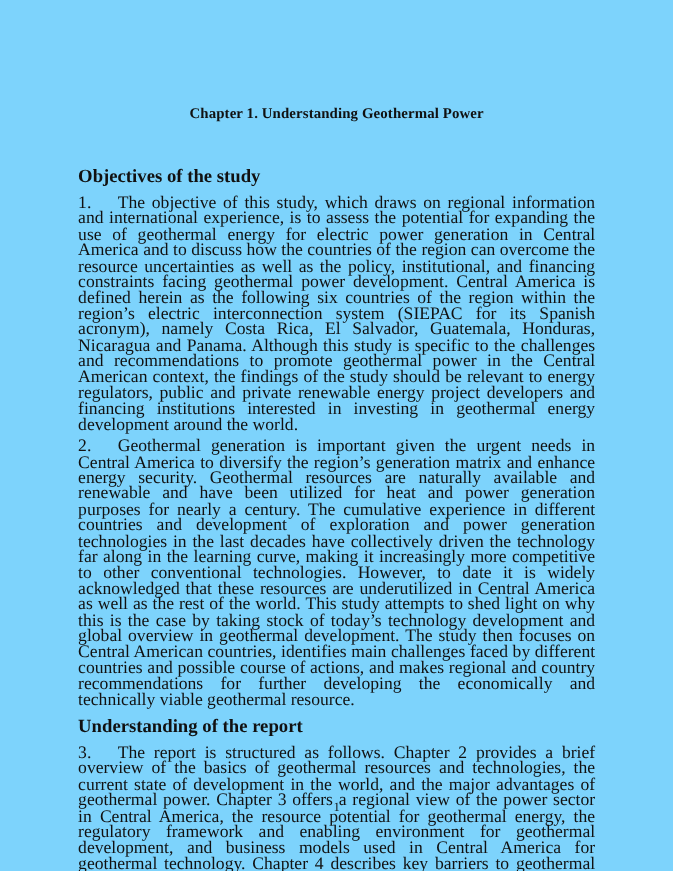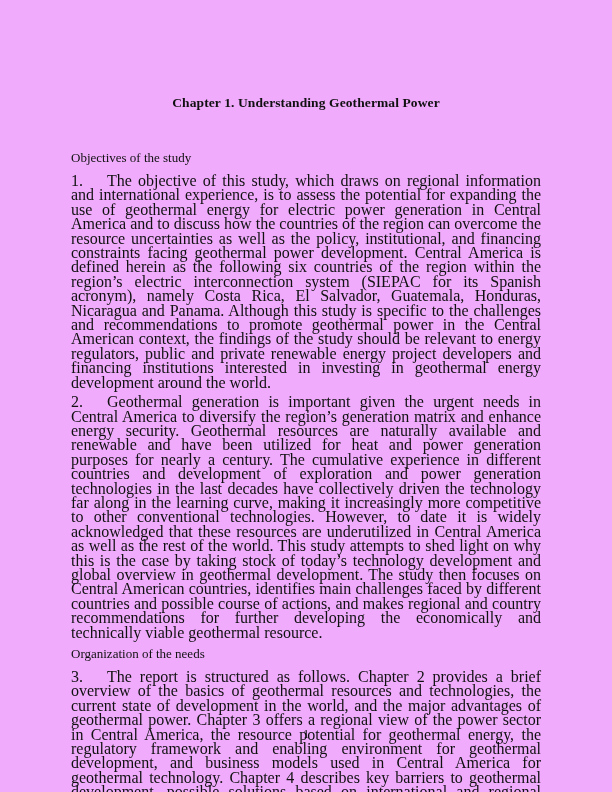--- a/index.html
+++ b/index.html
@@ -4,37 +4,37 @@
 <style>
   html, body {
     margin: 0;
     padding: 0;
     background: #ffffff;
   }
   .page {
     position: relative;
     width: 612px;
     height: 792px;
-    background: #f0abfc;
+    background: #7dd3fc;
     overflow: hidden;
     box-sizing: border-box;
     padding: 95px 71px 0 71px;
     font-family: "Liberation Serif", "DejaVu Serif", serif;
     color: #111111;
   }
   .doc-title {
     font-size: 13.5px;
     font-weight: bold;
     text-align: center;
     margin: 0 0 39px 0;
     letter-spacing: 0.1px;
   }
   .section-heading {
-    font-size: 13px;
-    font-weight: normal;
+    font-size: 17px;
+    font-weight: bold;
     margin: 6px 0 8px 0;
   }
   .para {
     font-size: 16px;
     line-height: 14.4px;
     text-align: justify;
     margin: 0 0 5px 0;
   }
   .para-num {
     display: inline-block;
@@ -59,20 +59,20 @@
 
   <section>
     <h2 class="section-heading">Objectives of the study</h2>
 
     <p class="para"><span class="para-num">1.</span><span>The objective of this study, which draws on regional information and international experience, is to assess the potential for expanding the use of geothermal energy for electric power generation in Central America and to discuss how the countries of the region can overcome the resource uncertainties as well as the policy, institutional, and financing constraints facing geothermal power development.  Central America is defined herein as the following six countries of the region within the region’s electric interconnection system (SIEPAC for its Spanish acronym), namely Costa Rica, El Salvador, Guatemala, Honduras, Nicaragua and Panama. Although this study is specific to the challenges and recommendations to promote geothermal power in the Central American context, the findings of the study should be relevant to energy regulators, public and private renewable energy project developers and financing institutions interested in investing in geothermal energy development around the world.</span></p>
 
     <p class="para"><span class="para-num">2.</span><span>Geothermal generation is important given the urgent needs in Central America to diversify the region’s generation matrix and enhance energy security. Geothermal resources are naturally available and renewable and have been utilized for heat and power generation purposes for nearly a century. The cumulative experience in different countries and development of exploration and power generation technologies in the last decades have collectively driven the technology far along in the learning curve, making it increasingly more competitive to other conventional technologies. However, to date it is widely acknowledged that these resources are underutilized in Central America as well as the rest of the world. This study attempts to shed light on why this is the case by taking stock of today’s technology development and global overview in geothermal development. The study then focuses on Central American countries, identifies main challenges faced by different countries and possible course of actions, and makes regional and country recommendations for further developing the economically and technically viable geothermal resource.</span></p>
   </section>
 
   <section>
-    <h2 class="section-heading">Organization of the needs</h2>
+    <h2 class="section-heading">Understanding of the report</h2>
 
     <p class="para"><span class="para-num">3.</span><span>The report is structured as follows. Chapter 2 provides a brief overview of the basics of geothermal resources and technologies, the current state of development in the world, and the major advantages of geothermal power. Chapter 3 offers a regional view of the power sector in Central America, the resource potential for geothermal energy, the regulatory framework and enabling environment for geothermal development, and business models used in Central America for geothermal technology. Chapter 4 describes key barriers to geothermal development, possible solutions based on international and regional experience and possible course of actions. Chapter 5 offers regional country-specific recommendations to increase the penetration of geothermal technologies in the energy sector of Central America.</span></p>
   </section>
 
   <div class="page-footer">1</div>
 
 </div>
 
 </body></html>

